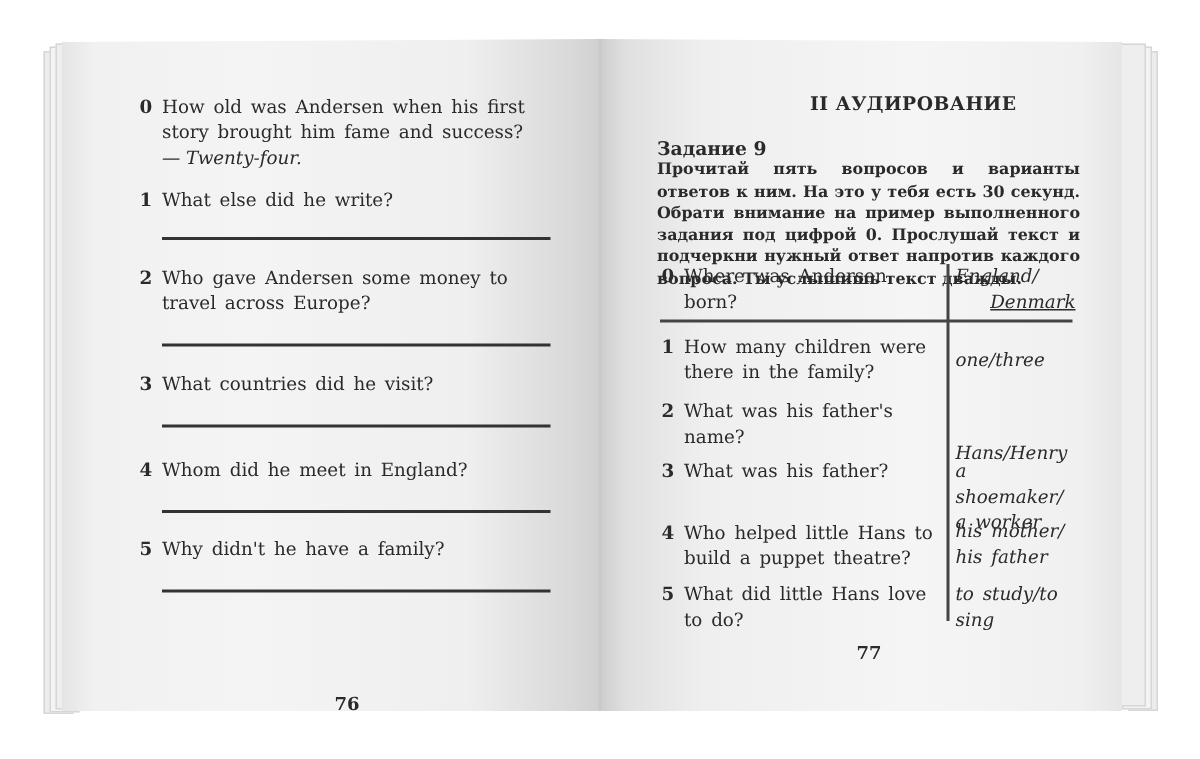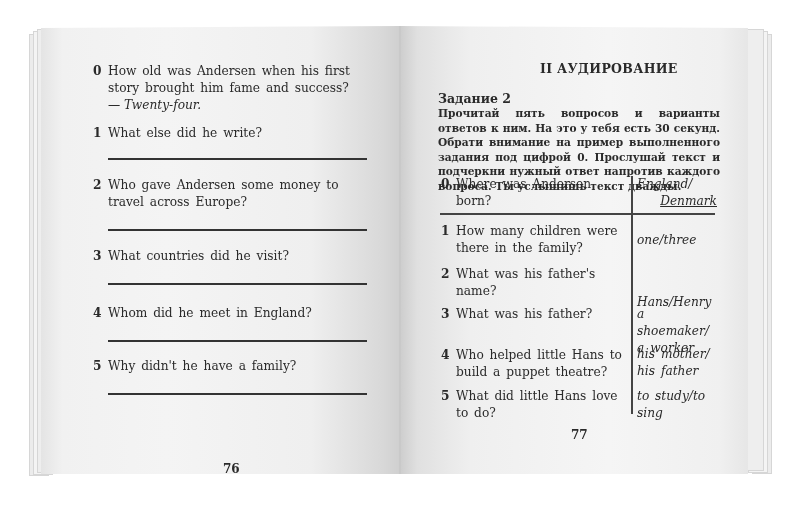--- a/index.html
+++ b/index.html
@@ -100,21 +100,21 @@
 
   <div class="q" style="left:93px; top:358px; width:276px;">
     <span class="num">5</span>
     <span class="text">Why didn't he have a family?</span>
   </div>
   <div class="answer-line" style="left:108px; top:393px; width:259px;"></div>
 
   <div class="page-number" style="left:223px; top:428px;margin-top:34px;">76</div>
 
   <div class="section-title">II АУДИРОВАНИЕ</div>
-  <div class="task-title">Задание 2</div>
+  <div class="task-title">Задание 9</div>
   <div class="instructions">Прочитай пять вопросов и варианты ответов к ним. На это у тебя есть 30 секунд. Обрати внимание на пример выполненного задания под цифрой 0. Прослушай текст и подчеркни нужный ответ напротив каждого вопроса. Ты услышишь текст дважды.</div>
 
   <div class="table-vline"></div>
   <div class="table-hline"></div>
 
   <div class="tq" style="top:176px;">
     <span class="num">0</span>
     <span class="text">Where was Andersen born?</span>
   </div>
   <div class="ta" style="top:176px;">

